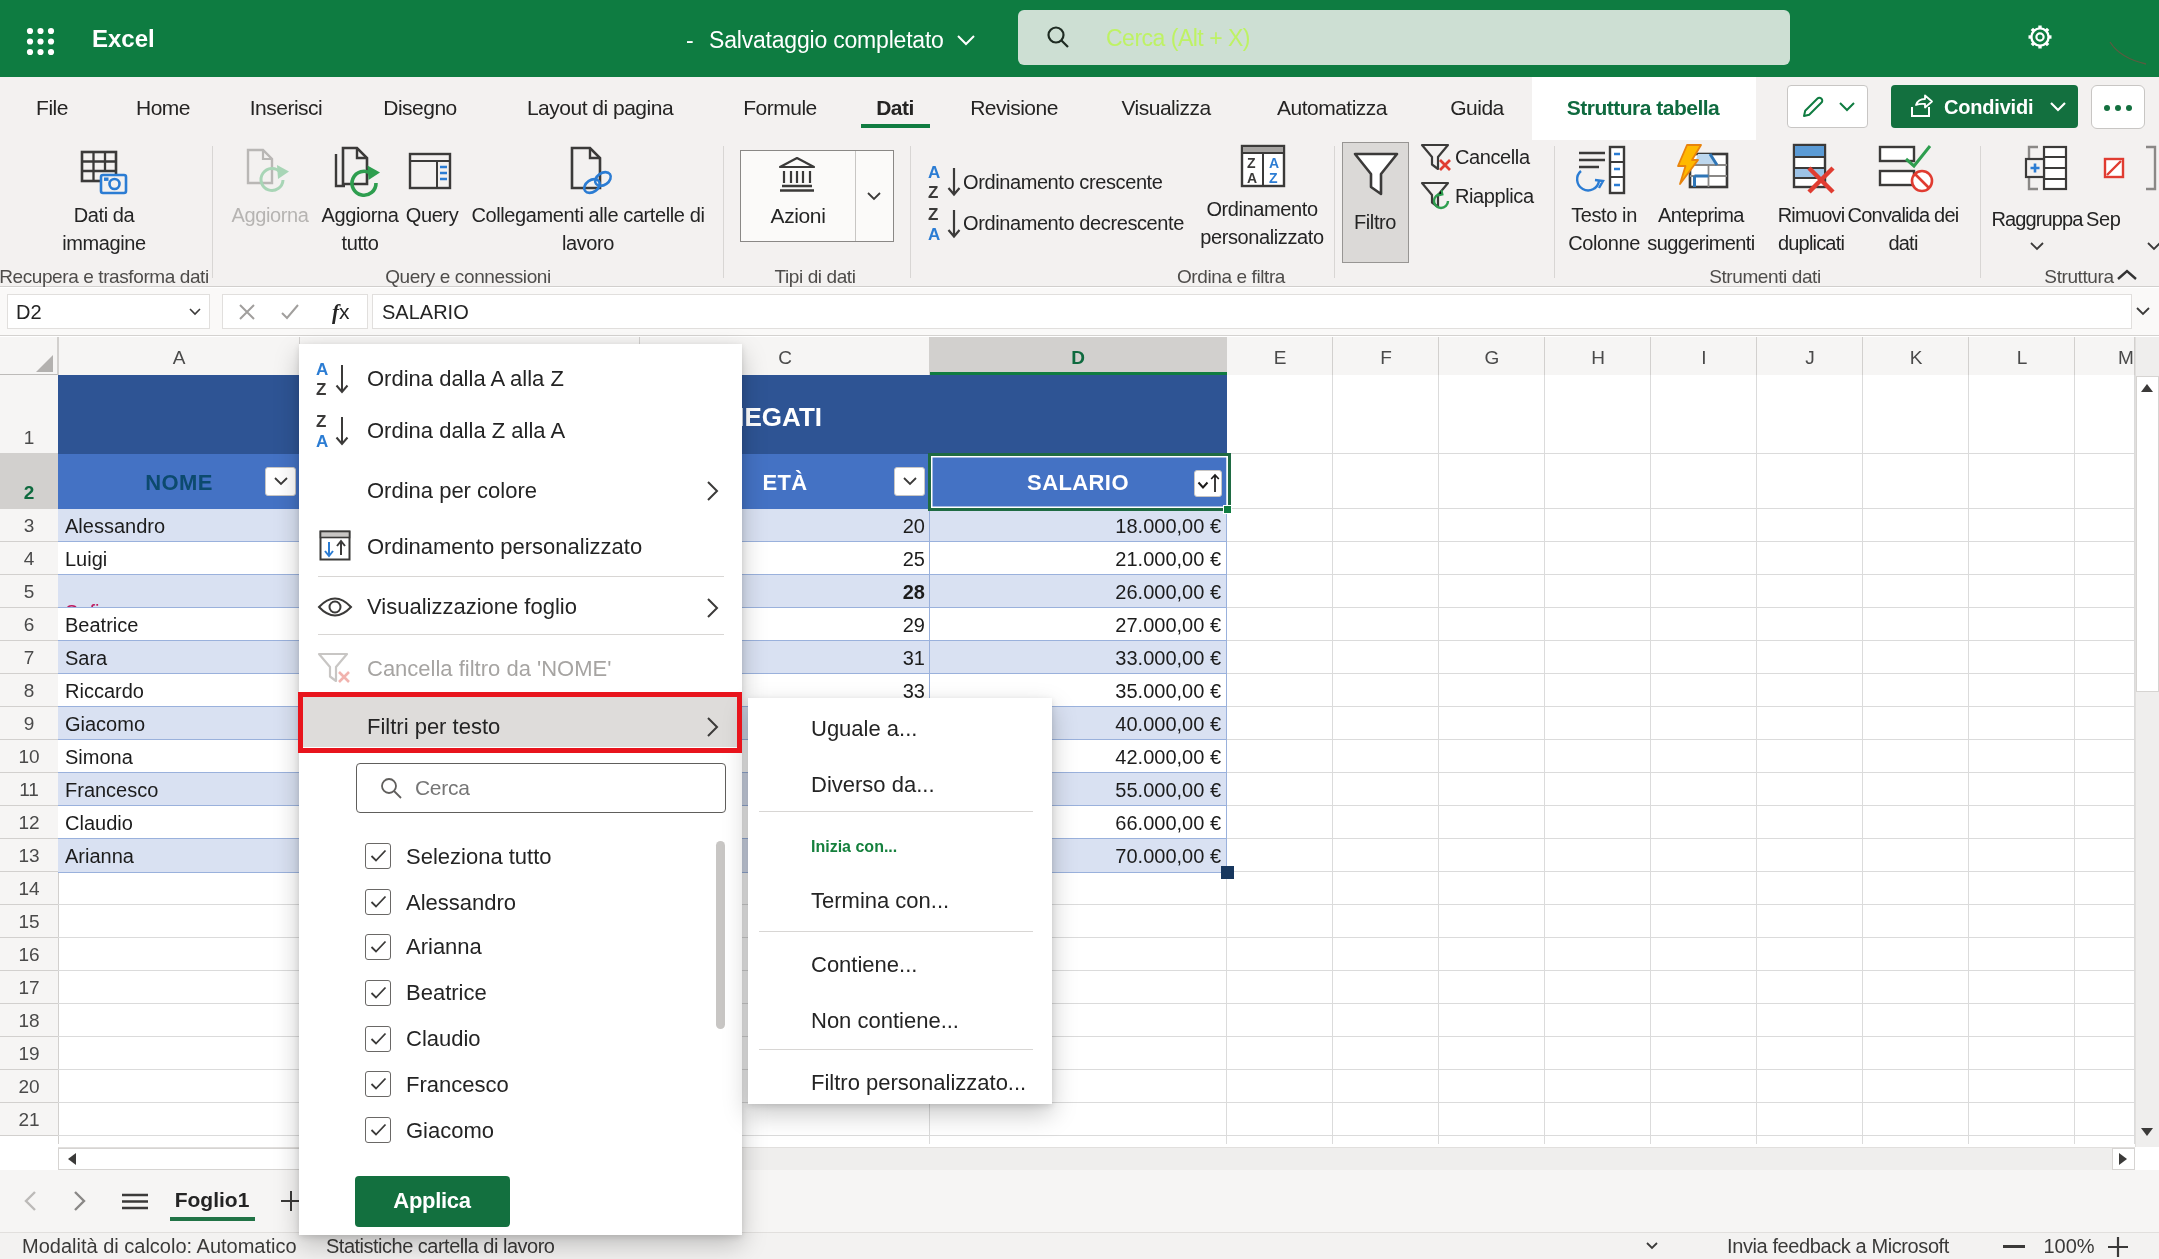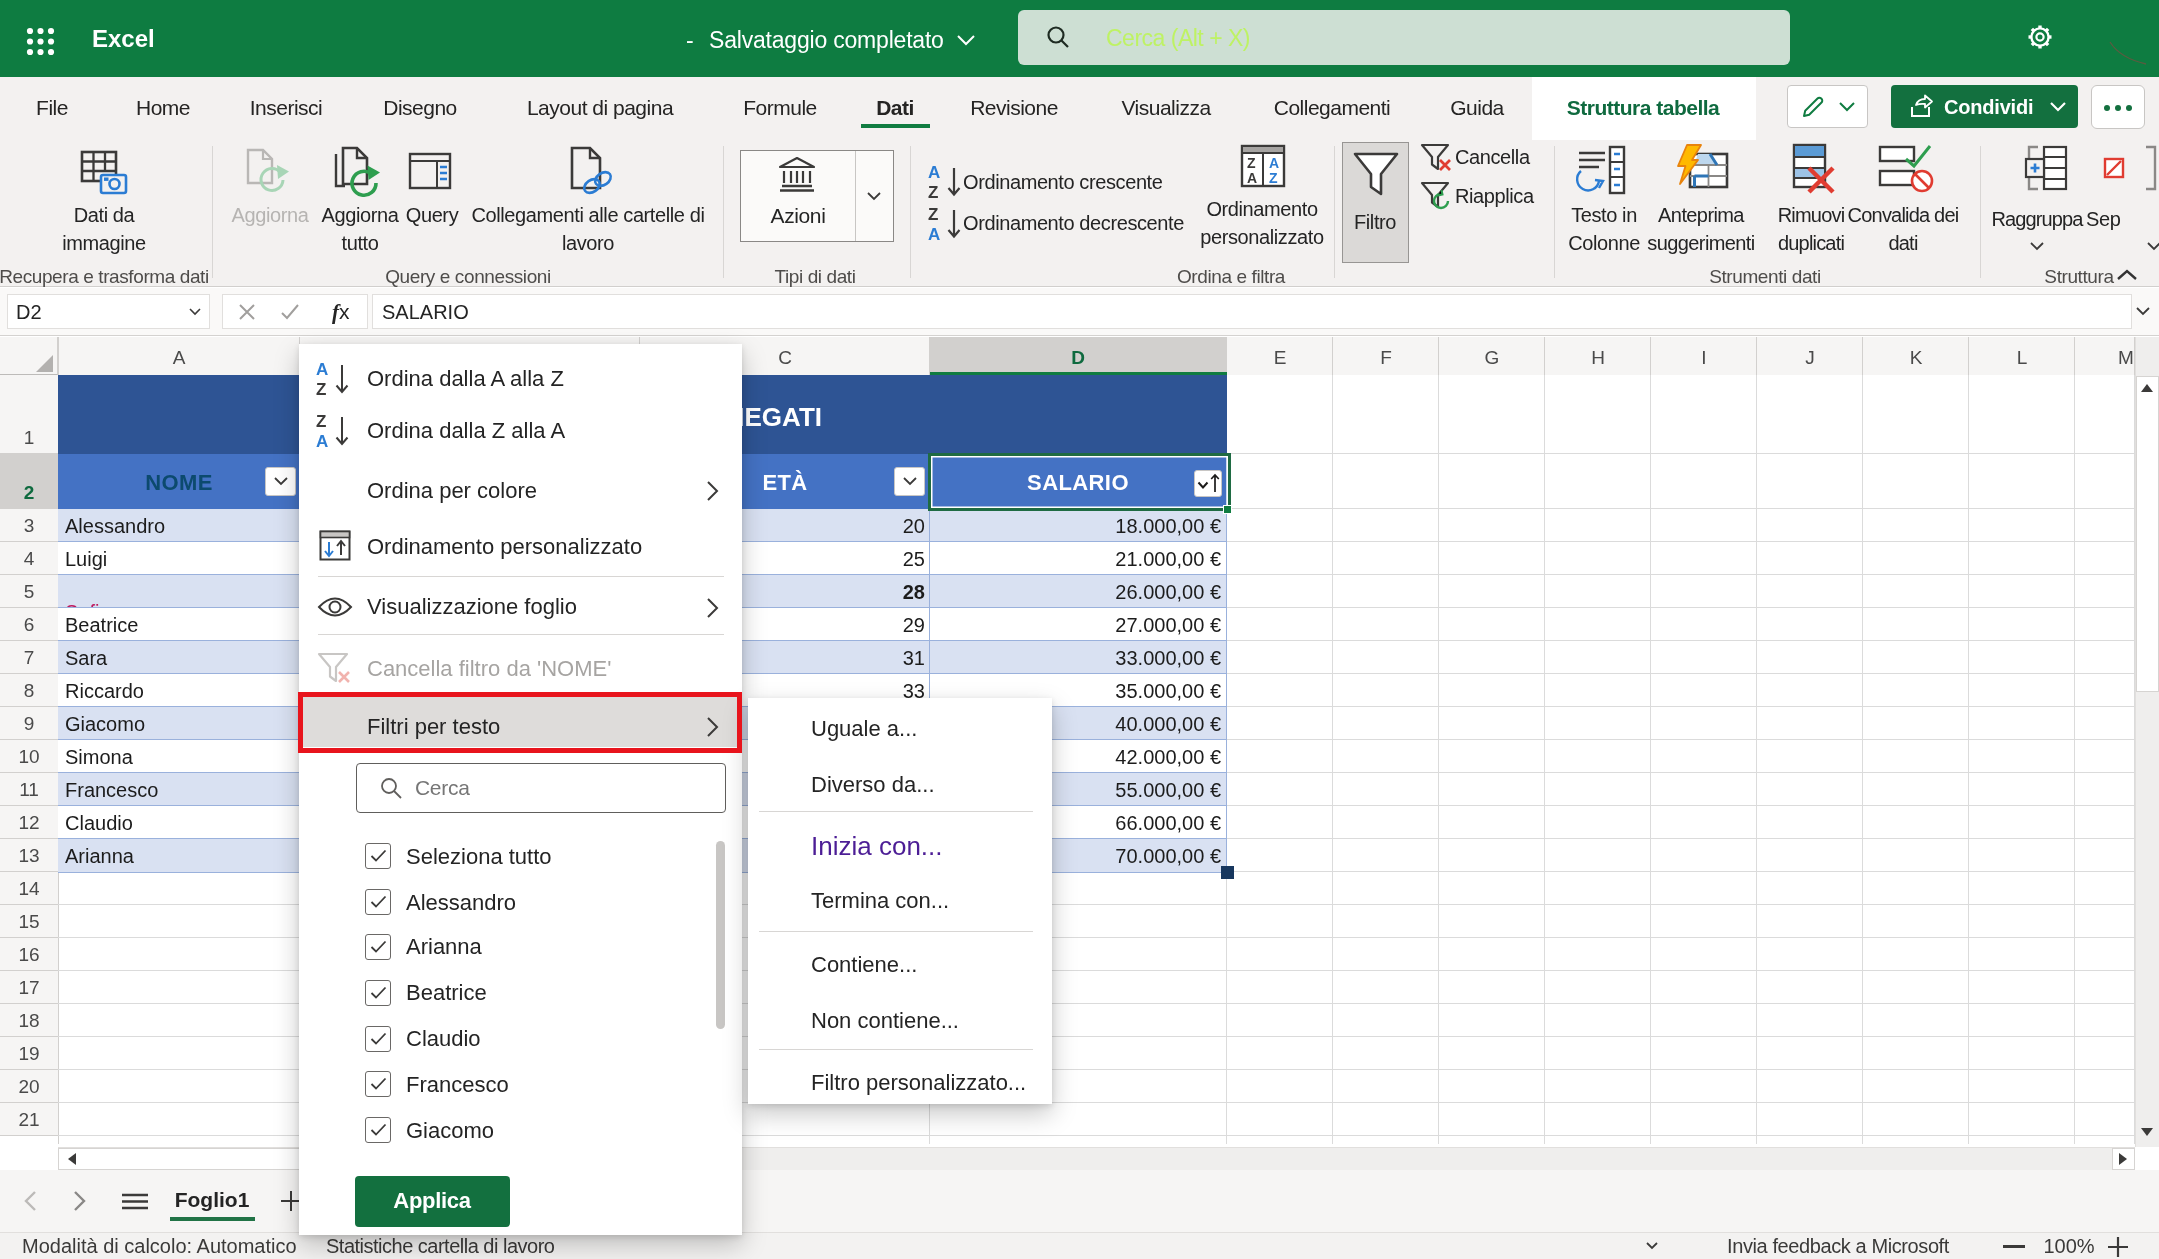--- a/index.html
+++ b/index.html
@@ -49,21 +49,21 @@
 <div class="abs" style="left:0;top:77px;width:2159px;height:63px;background:#f3f1f0;"></div>
 <div style="position:absolute;top:92px;font-size:21px;color:#252423;font-weight:400;white-space:nowrap;line-height:32px;letter-spacing:-0.5px;left:52px;transform:translateX(-50%);">File</div>
 <div style="position:absolute;top:92px;font-size:21px;color:#252423;font-weight:400;white-space:nowrap;line-height:32px;letter-spacing:-0.5px;left:163px;transform:translateX(-50%);">Home</div>
 <div style="position:absolute;top:92px;font-size:21px;color:#252423;font-weight:400;white-space:nowrap;line-height:32px;letter-spacing:-0.5px;left:286px;transform:translateX(-50%);">Inserisci</div>
 <div style="position:absolute;top:92px;font-size:21px;color:#252423;font-weight:400;white-space:nowrap;line-height:32px;letter-spacing:-0.5px;left:420px;transform:translateX(-50%);">Disegno</div>
 <div style="position:absolute;top:92px;font-size:21px;color:#252423;font-weight:400;white-space:nowrap;line-height:32px;letter-spacing:-0.5px;left:600px;transform:translateX(-50%);">Layout di pagina</div>
 <div style="position:absolute;top:92px;font-size:21px;color:#252423;font-weight:400;white-space:nowrap;line-height:32px;letter-spacing:-0.5px;left:780px;transform:translateX(-50%);">Formule</div>
 <div style="position:absolute;top:92px;font-size:21px;color:#252423;font-weight:700;white-space:nowrap;line-height:32px;letter-spacing:-0.5px;left:895px;transform:translateX(-50%);">Dati</div>
 <div style="position:absolute;top:92px;font-size:21px;color:#252423;font-weight:400;white-space:nowrap;line-height:32px;letter-spacing:-0.5px;left:1014px;transform:translateX(-50%);">Revisione</div>
 <div style="position:absolute;top:92px;font-size:21px;color:#252423;font-weight:400;white-space:nowrap;line-height:32px;letter-spacing:-0.5px;left:1166px;transform:translateX(-50%);">Visualizza</div>
-<div style="position:absolute;top:92px;font-size:21px;color:#252423;font-weight:400;white-space:nowrap;line-height:32px;letter-spacing:-0.5px;left:1332px;transform:translateX(-50%);">Collegamenti</div>
+<div style="position:absolute;top:92px;font-size:21px;color:#252423;font-weight:400;white-space:nowrap;line-height:32px;letter-spacing:-0.5px;left:1332px;transform:translateX(-50%);">Automatizza</div>
 <div style="position:absolute;top:92px;font-size:21px;color:#252423;font-weight:400;white-space:nowrap;line-height:32px;letter-spacing:-0.5px;left:1477px;transform:translateX(-50%);">Guida</div>
 <div style="position:absolute;left:861px;top:124px;width:69px;height:4px;background:#107c41;"></div>
 <div style="position:absolute;left:1532px;top:77px;width:224px;height:63px;background:#fff;"></div>
 <div style="position:absolute;top:92px;font-size:21px;color:#0f6a3f;font-weight:700;white-space:nowrap;line-height:32px;letter-spacing:-0.5px;left:1643px;transform:translateX(-50%);">Struttura tabella</div>
 <div class="abs" style="left:1787px;top:85px;width:81px;height:43px;background:#fff;border:1px solid #c8c6c4;border-radius:4px;"></div>
 <svg style="left:1800px;top:94px" width="26" height="26">
     <path d="M4 22 l1.2-5.2 L17.5 4.5 a2.6 2.6 0 0 1 3.7 0 l0.3 0.3 a2.6 2.6 0 0 1 0 3.7 L9.2 20.8 Z" stroke="#107c41" stroke-width="2" fill="none" stroke-linejoin="round"></path>
   </svg>
 <svg style="left:1838px;top:101px" width="18" height="12">
     <path d="M2 2 l7 7 l7-7" stroke="#107c41" stroke-width="2" fill="none"></path>
@@ -578,20 +578,20 @@
 <svg style="left:370px;top:1123px;z-index:11" width="17" height="14">
     <path d="M1.5 7 L6 11.5 L15.5 1.5" stroke="#3b3a39" stroke-width="1.8" fill="none"></path>
   </svg>
 <div style="position:absolute;top:1114px;font-size:22px;color:#242424;font-weight:400;white-space:nowrap;line-height:33px;letter-spacing:0;z-index:11;left:406px;">Giacomo</div>
 <div class="abs" style="left:716px;top:841px;width:9px;height:188px;background:#c8c6c4;border-radius:4.5px;z-index:11;"></div>
 <div class="abs" style="left:355px;top:1176px;width:155px;height:51px;background:#13703f;border-radius:4px;z-index:11;"></div>
 <div style="position:absolute;top:1184px;font-size:22px;color:#fff;font-weight:700;white-space:nowrap;line-height:33px;letter-spacing:-0.3px;z-index:11;left:432px;transform:translateX(-50%);">Applica</div>
 <div class="abs" style="left:748px;top:698px;width:304px;height:406px;background:#fff;box-shadow:0 10px 24px rgba(0,0,0,0.22),0 2px 6px rgba(0,0,0,0.12);z-index:12;"></div>
 <div style="position:absolute;top:712px;font-size:22px;color:#242424;font-weight:400;white-space:nowrap;line-height:33px;letter-spacing:0;z-index:13;left:811px;">Uguale a...</div>
 <div style="position:absolute;top:768px;font-size:22px;color:#242424;font-weight:400;white-space:nowrap;line-height:33px;letter-spacing:0;z-index:13;left:811px;">Diverso da...</div>
-<div style="position:absolute;top:830px;font-size:26px;color:#4c1d95;font-weight:400;white-space:nowrap;line-height:33px;letter-spacing:0;z-index:13;left:811px;">Inizia con...</div>
+<div style="position:absolute;top:830px;font-size:16px;color:#15803d;font-weight:700;white-space:nowrap;line-height:33px;letter-spacing:0;z-index:13;left:811px;">Inizia con...</div>
 <div style="position:absolute;top:884px;font-size:22px;color:#242424;font-weight:400;white-space:nowrap;line-height:33px;letter-spacing:0;z-index:13;left:811px;">Termina con...</div>
 <div style="position:absolute;top:948px;font-size:22px;color:#242424;font-weight:400;white-space:nowrap;line-height:33px;letter-spacing:0;z-index:13;left:811px;">Contiene...</div>
 <div style="position:absolute;top:1004px;font-size:22px;color:#242424;font-weight:400;white-space:nowrap;line-height:33px;letter-spacing:0;z-index:13;left:811px;">Non contiene...</div>
 <div style="position:absolute;top:1066px;font-size:22px;color:#242424;font-weight:400;white-space:nowrap;line-height:33px;letter-spacing:0;z-index:13;left:811px;">Filtro personalizzato...</div>
 <div style="position:absolute;left:759px;top:811px;width:274px;height:1px;background:#d8d6d4;z-index:13;"></div>
 <div style="position:absolute;left:759px;top:931px;width:274px;height:1px;background:#d8d6d4;z-index:13;"></div>
 <div style="position:absolute;left:759px;top:1049px;width:274px;height:1px;background:#d8d6d4;z-index:13;"></div>
 <div class="abs" style="left:298px;top:692px;width:444px;height:61px;border:5px solid #e8141c;z-index:14;"></div>
 </body></html>

